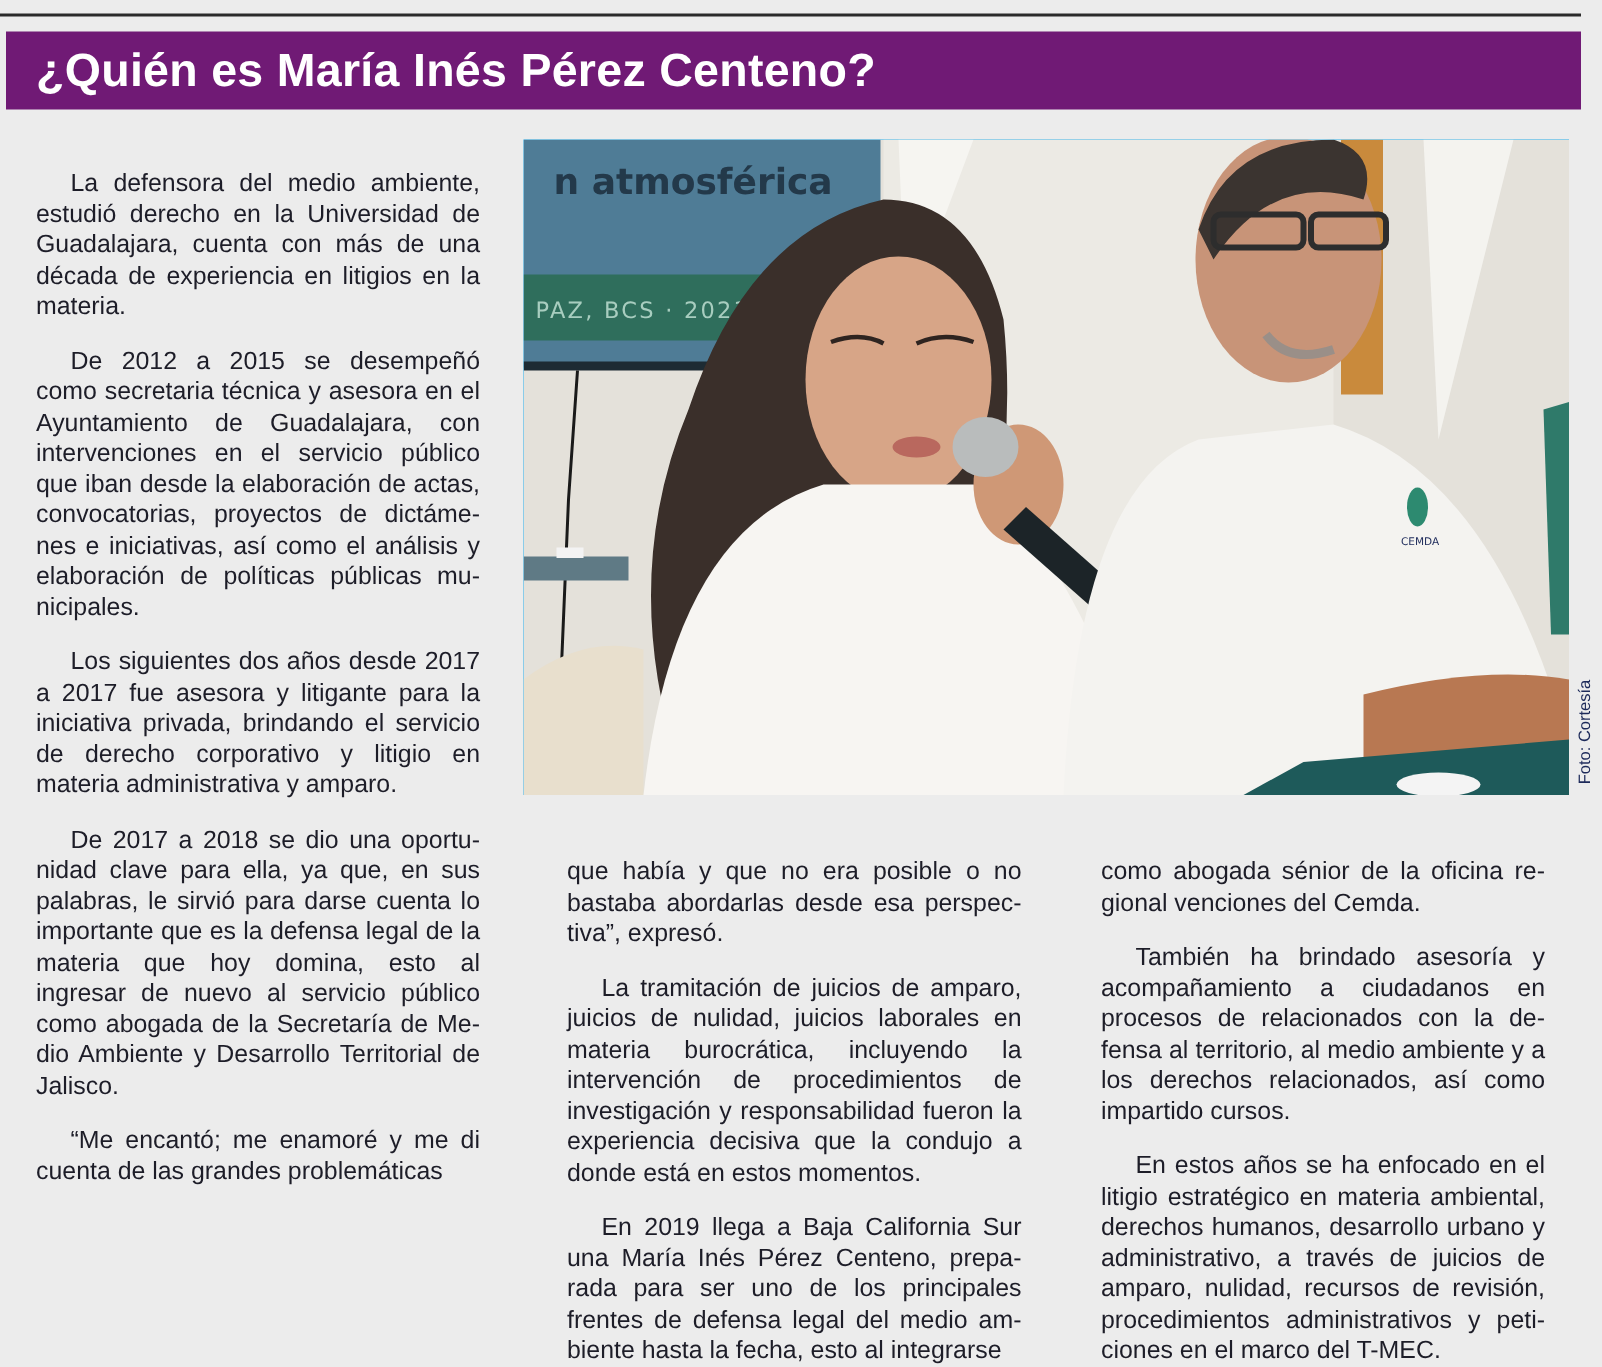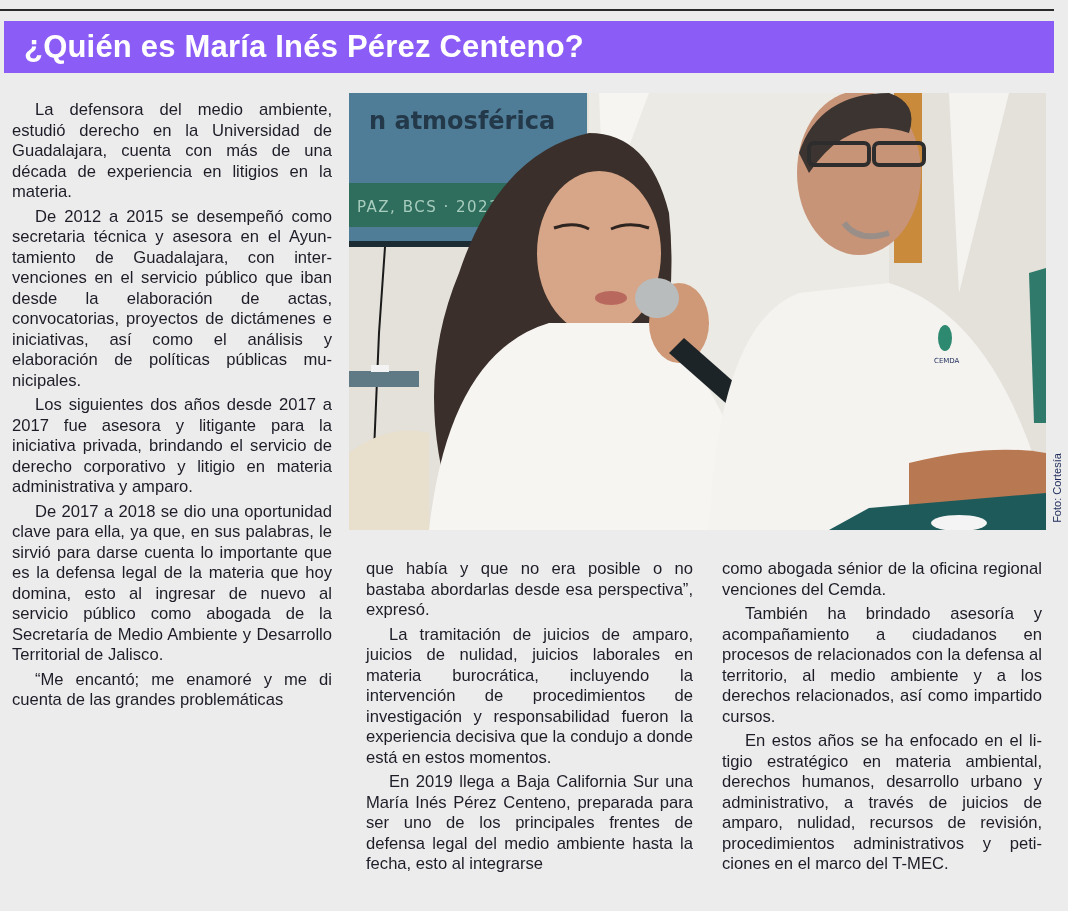--- a/index.html
+++ b/index.html
@@ -5,32 +5,32 @@
   html, body { margin:0; padding:0; }
   body {
     width:1068px; height:911px; overflow:hidden; position:relative;
     background:#ececec;
     font-family:"Liberation Sans", "DejaVu Sans", sans-serif;
     color:#1d1d28;
   }
   .top-rule { position:absolute; left:0; top:9px; width:1054px; height:2px; background:#2a2a2a; }
   .title-bar {
     position:absolute; left:4px; top:21px; width:1050px; height:52px;
-    background:#8b5cf6; box-sizing:border-box; padding-left:20px;
+    background:#701a75; box-sizing:border-box; padding-left:20px;
     display:flex; align-items:center;
   }
   .title-bar h1 {
     margin:0; font-size:31px; font-weight:700; color:#fff; letter-spacing:0.2px;
     font-family:"Liberation Sans", sans-serif;
   }
   .col {
     position:absolute; font-size:16.6px; line-height:20.5px; text-align:justify;
     hyphens:manual;
   }
-  .col p { margin:4px; text-indent:23px; }
+  .col p { margin:16px; text-indent:23px; }
   .col p.cont { text-indent:0; }
   .col1 { left:8px; top:96px; width:328px; }
   .col2 { left:362px; top:555px; width:335px; }
   .col3 { left:718px; top:555px; width:328px; }
 
   .photo {
     position:absolute; left:349px; top:93px; width:697px; height:437px; overflow:hidden;
     background:#0ea5e9;
   }
   .credit {

